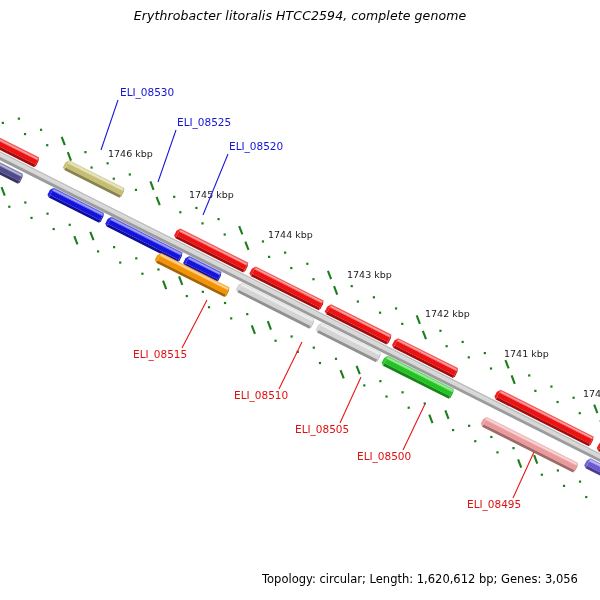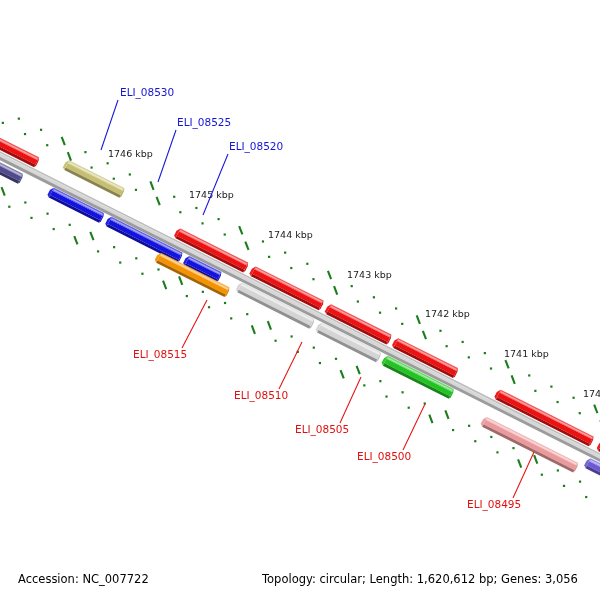--- a/index.html
+++ b/index.html
@@ -24,20 +24,21 @@
   .glabel-blue{font-family:"DejaVu Sans","Liberation Sans",sans-serif;font-size:10.5px;fill:#1515d8;}
   .glabel-red{font-family:"DejaVu Sans","Liberation Sans",sans-serif;font-size:10.5px;fill:#e01010;}
   .leader-blue{stroke:#1515d8;stroke-width:1.05;fill:none;}
   .leader-red{stroke:#e81010;stroke-width:1.05;fill:none;}
 </style>
 </head>
 <body>
 
 <div id="stage">
 
+  <div id="genome-title">Erythrobacter litoralis HTCC2594, complete genome</div>
 
   <svg id="diagram" width="600" height="600" viewBox="0 0 600 600">
     <defs>
       <clipPath id="clipAll">
           <rect x="0" y="60" width="600" height="490"></rect>
         </clipPath>
     </defs>
     <g id="gx" clip-path="url(#clipAll)">
         <g>
           <polygon points="-50.96081914155449,127.61074183827917 652.3991808584456,481.5307418382792 650.9608191415546,484.3892581617209 -52.39918085844551,130.4692581617208" fill="#d7d7d7"></polygon>
@@ -349,16 +350,15 @@
           <line x1="403" y1="450" x2="425" y2="404" class="leader-red"></line>
           <text x="357" y="460" class="glabel-red">ELI_08500</text>
         </g>
         <g>
           <line x1="513" y1="498" x2="534" y2="452" class="leader-red"></line>
           <text x="467" y="508" class="glabel-red">ELI_08495</text>
         </g>
       </g>
   </svg>
 
-  <div id="footer-accession">Accession: NC_007722</div>
   <div id="footer-stats">Topology: circular; Length: 1,620,612 bp; Genes: 3,056</div>
 
 </div>
 
 </body></html>

